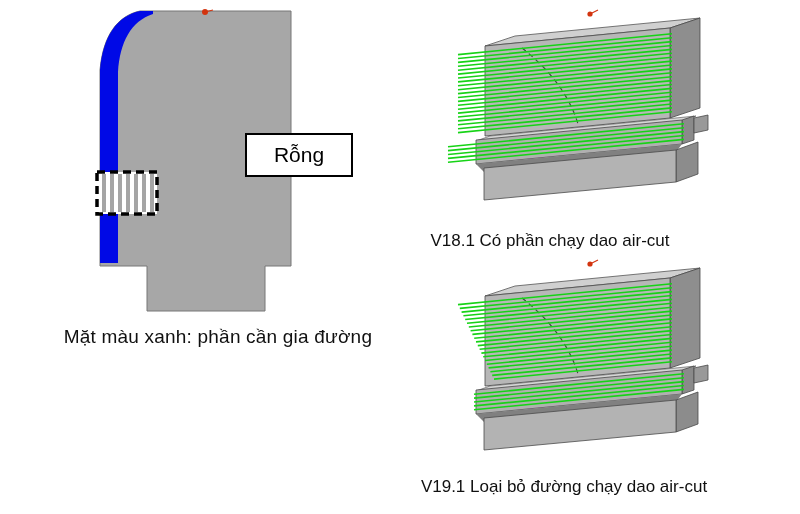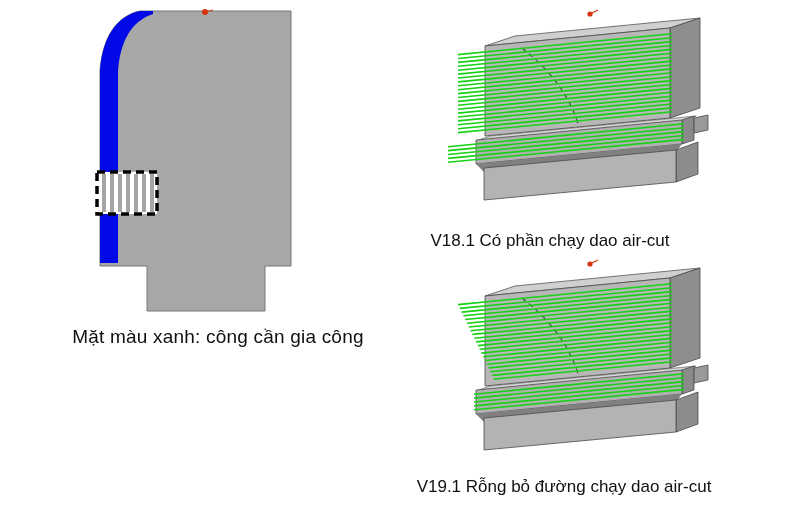--- a/index.html
+++ b/index.html
@@ -42,23 +42,26 @@
         <line x1="17" y1="166" x2="17" y2="204" stroke="#a5a5a5" stroke-width="4"></line>
         <line x1="25" y1="166" x2="25" y2="204" stroke="#a5a5a5" stroke-width="4"></line>
         <line x1="33" y1="166" x2="33" y2="204" stroke="#a5a5a5" stroke-width="4"></line>
         <line x1="41" y1="166" x2="41" y2="204" stroke="#a5a5a5" stroke-width="4"></line>
         <line x1="49" y1="166" x2="49" y2="204" stroke="#a5a5a5" stroke-width="4"></line>
         <line x1="57" y1="166" x2="57" y2="204" stroke="#a5a5a5" stroke-width="4"></line>
         <rect x="2" y="164" width="60" height="42" fill="none" stroke="#000" stroke-width="3.5" stroke-dasharray="8,5"></rect>
       </g>
     </svg>
 
+    <div class="label-box">
+      <span>Rỗng</span>
+    </div>
   </figure>
 
-  <div class="caption caption-left">Mặt màu xanh: công cần gia công</div>
+  <div class="caption caption-left">Mặt màu xanh: phần cần gia đường</div>
 
   <figure class="fig" style="left:430px;top:6px;width:280px;height:215px;">
     <svg width="280" height="215" viewBox="0 0 280 215">
       <g>
         <polygon points="55,40 240,22 270,12 85,30" fill="#d0d0d0" stroke="#555" stroke-width="0.8"></polygon>
         <polygon points="240,22 270,12 270,102 240,112" fill="#8e8e8e" stroke="#4a4a4a" stroke-width="0.8"></polygon>
         <polygon points="55,40 240,22 240,112 55,130" fill="#b7b7b7" stroke="#4a4a4a" stroke-width="0.8"></polygon>
         <polygon points="46,135 252,115 266,110 60,130" fill="#d6d6d6" stroke="#4a4a4a" stroke-width="0.6"></polygon>
         <polygon points="252,114 264,110 264,134 252,138" fill="#8a8a8a" stroke="#4a4a4a" stroke-width="0.8"></polygon>
         <polygon points="264,112 278,109 278,124 264,127" fill="#999999" stroke="#4a4a4a" stroke-width="0.8"></polygon>
@@ -152,15 +155,15 @@
       <g id="tp-v19-ledge">
           <line x1="44.0" y1="138.2" x2="254" y2="117.8" stroke="#16d316" stroke-width="1.6"></line>
           <line x1="44.0" y1="142.1" x2="254" y2="121.7" stroke="#16d316" stroke-width="1.6"></line>
           <line x1="44.0" y1="146.0" x2="254" y2="125.6" stroke="#16d316" stroke-width="1.6"></line>
           <line x1="44.0" y1="149.9" x2="254" y2="129.5" stroke="#16d316" stroke-width="1.6"></line>
           <line x1="44.0" y1="153.8" x2="254" y2="133.4" stroke="#16d316" stroke-width="1.6"></line>
         </g>
     </svg>
   </figure>
 
-  <div class="caption caption-v19">V19.1 Rỗng bỏ đường chạy dao air-cut</div>
+  <div class="caption caption-v19">V19.1 Loại bỏ đường chạy dao air-cut</div>
 
 </div>
 
 </body></html>

